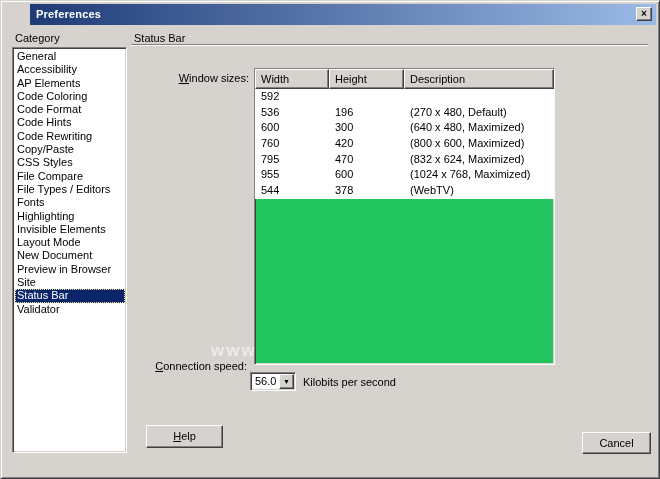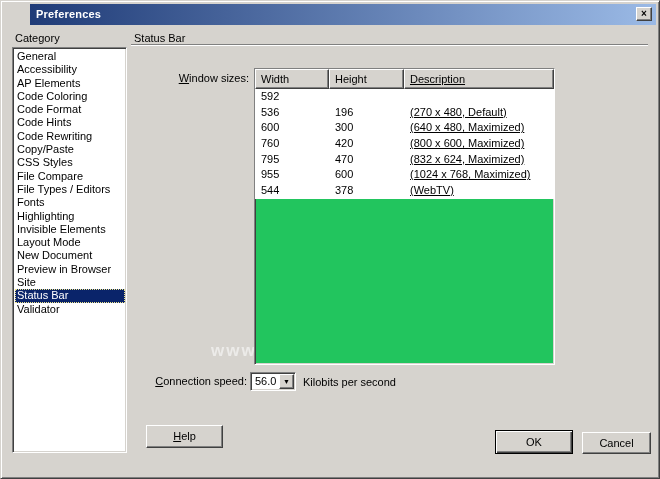--- a/index.html
+++ b/index.html
@@ -83,26 +83,26 @@
   }
   .table-header { display: flex; height: 20px; }
   .header-cell {
     background: #d6d3ce;
     border: 1px solid;
     border-color: #ffffff #404040 #404040 #ffffff;
     box-shadow: inset -1px -1px 0 #808080;
     padding-left: 5px; line-height: 18px;
     cursor: default;
   }
-  .col-w { width: 74px; } .col-h { width: 75px; } .col-d { flex: 1; text-decoration: underline; }
+  .col-w { width: 74px; } .col-h { width: 75px; } .col-d { flex: 1; }
   .table-body { background: #fff; }
   .table-row { display: flex; height: 15.7px; line-height: 15.7px; cursor: default; }
   .cell { padding-left: 6px; white-space: nowrap; overflow: hidden; }
   
-  .conn-label { position: absolute; left: 150px; top: 374px; width: 96px; text-align: right; }
+  .conn-label { position: absolute; left: 150px; top: 359px; width: 96px; text-align: right; }
   .combobox {
     position: absolute; left: 249px; top: 371px; width: 46px; height: 19px;
     background: #fff;
     border: 1px solid;
     border-color: #808080 #ffffff #ffffff #808080;
     box-shadow: inset 1px 1px 0 #404040, inset -1px -1px 0 #d6d3ce;
   }
   .combobox .value { position: absolute; left: 4px; top: 1px; line-height: 15px; }
   .combo-arrow {
     position: absolute; right: 1px; top: 1px; bottom: 1px; width: 15px;
@@ -227,16 +227,15 @@
   <div class="combobox">
     <span class="value">56.0</span>
     <div class="combo-arrow">
       <span>▼</span>
     </div>
   </div>
 
   <div class="conn-unit">Kilobits per second</div>
 
   <button class="btn btn-help"><span class="mnemonic">H</span><span>elp</span></button>
-  <button class="btn btn-ok">OK</button>
   <button class="btn btn-cancel">Cancel</button>
 
 </div>
 
 </body></html>

